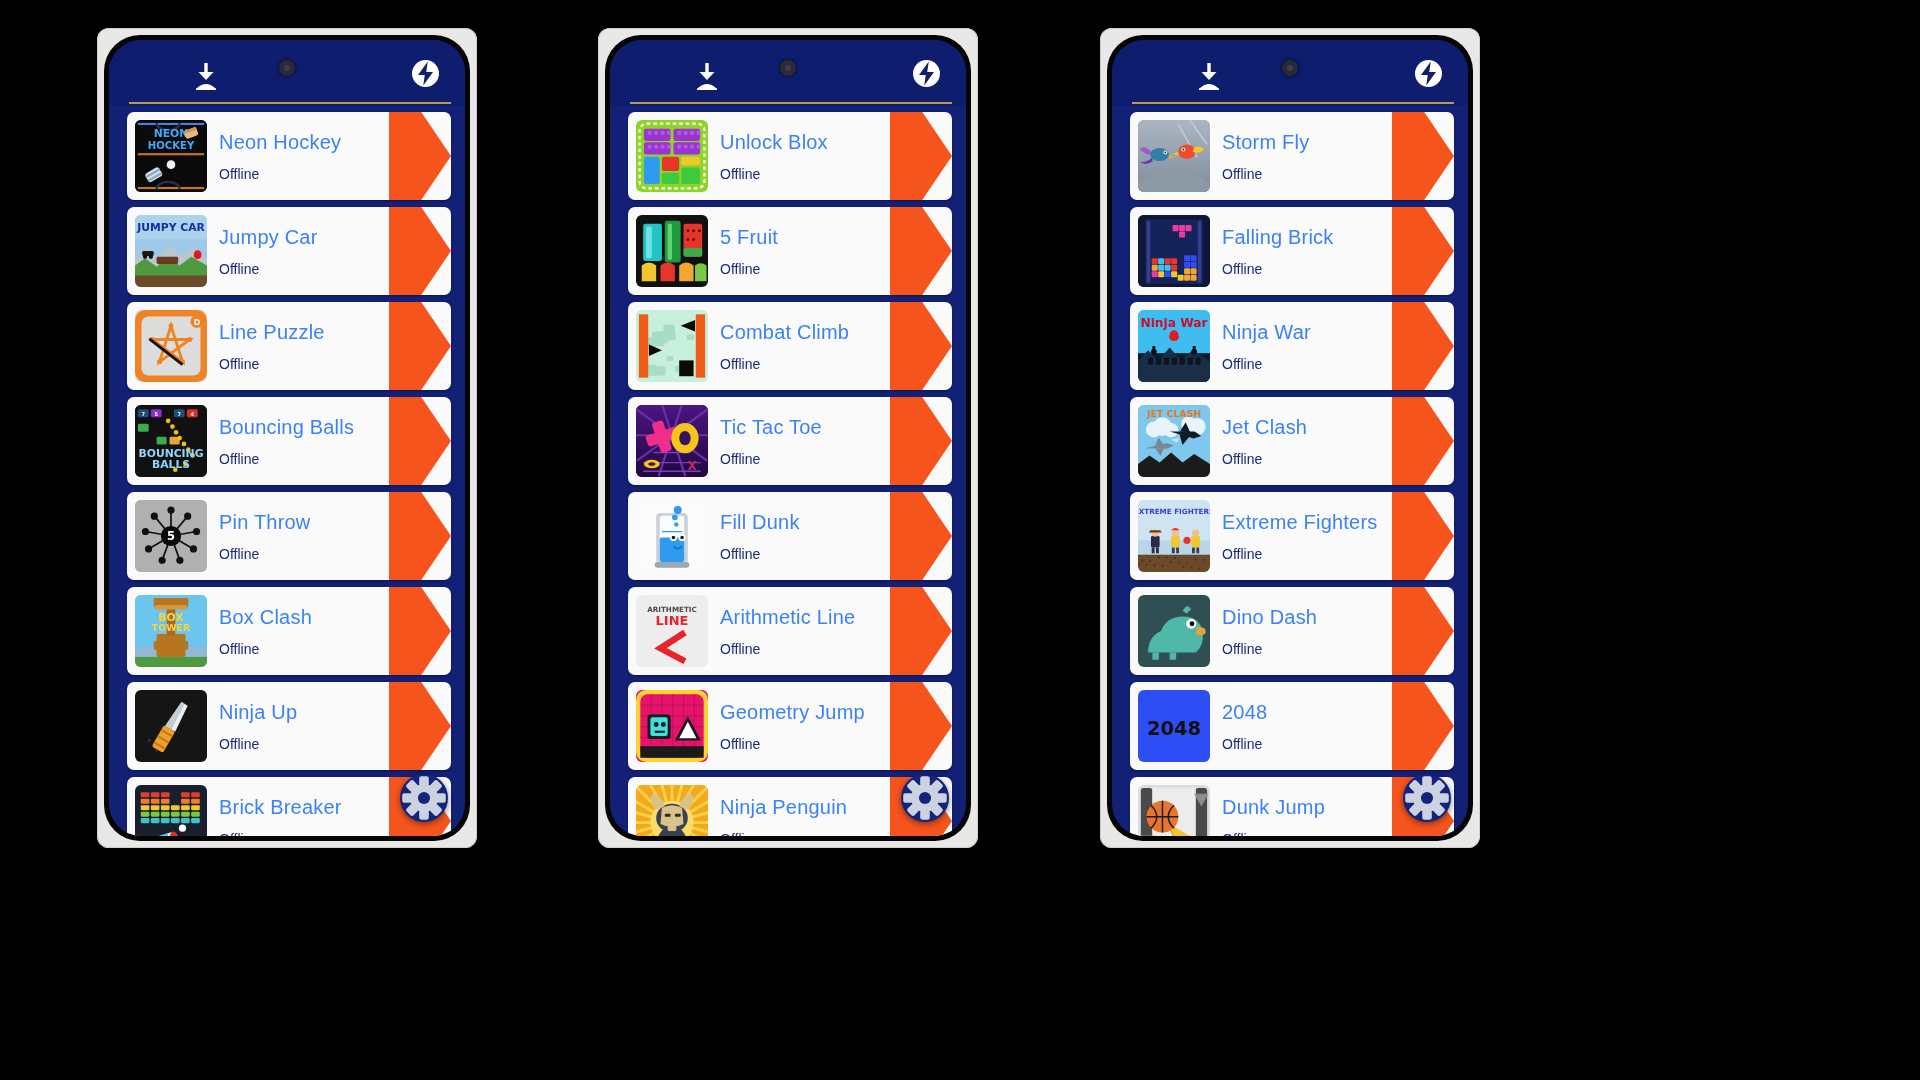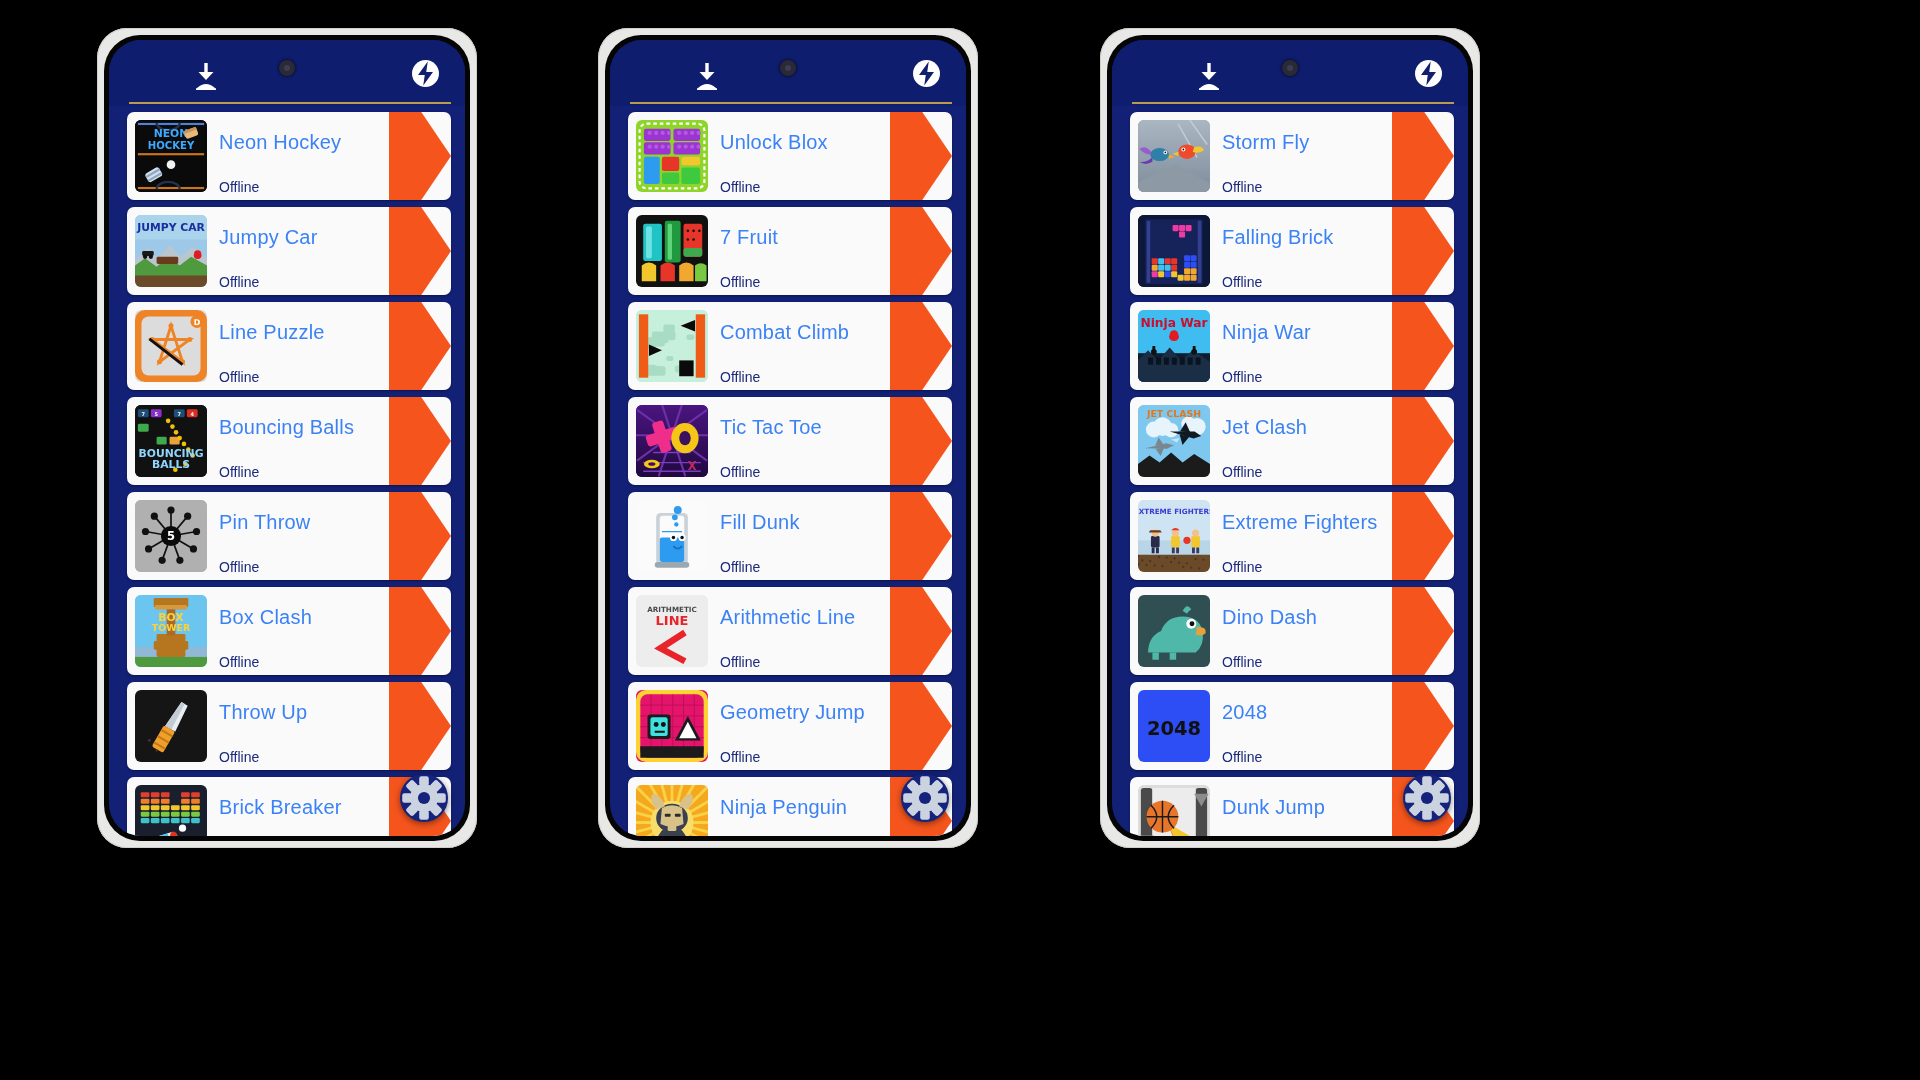--- a/index.html
+++ b/index.html
@@ -3,21 +3,21 @@
 <meta charset="utf-8">
 <style>
   * { margin:0; padding:0; box-sizing:border-box; }
   html,body { width:1920px; height:1080px; background:#000; overflow:hidden;
     font-family:"Liberation Sans", sans-serif; }
 
   .stage { position:relative; width:1920px; height:1080px; background:#000; }
 
   
   .phone { position:absolute; top:28px; width:380px; height:820px;
-    background:#e8e8e6; border-radius:30px; padding:7px;
+    background:#e8e8e6; border-radius:12px; padding:7px;
     box-shadow:0 0 0 1px #cfcfcc inset; }
   .phone.p1 { left:97px; }
   .phone.p2 { left:598px; }
   .phone.p3 { left:1100px;text-decoration:underline; }
 
   .bezel { width:100%; height:100%; background:#050505; border-radius:36px; padding:5px; }
   .screen { position:relative; width:100%; height:100%; background:#122075;
     border-radius:32px; overflow:hidden; }
 
   
@@ -38,21 +38,21 @@
   .card { position:relative; height:88px; margin:0 14px 7px 18px;
     background:#fafafa; border-radius:7px; overflow:hidden;
     box-shadow:0 1px 2px rgba(0,0,0,.35); }
   .chev { position:absolute; right:0; top:0; height:100%; width:62px; background:#f5551d;
     clip-path:polygon(0 0, 52% 0, 100% 50%, 52% 100%, 0 100%); }
   .ico { position:absolute; left:8px; top:50%; transform:translateY(-50%);
     width:72px; height:72px; border-radius:6px; overflow:hidden;
     background:#ddd; }
   .ttl { position:absolute; left:92px; top:19px; font-size:20px; color:#3b82f6;
     letter-spacing:.2px; white-space:nowrap; }
-  .sub { position:absolute; left:92px; top:67px; font-size:14px; color:#1b2a7a; }
+  .sub { position:absolute; left:92px; top:54px; font-size:14px; color:#1b2a7a; }
 
   
   .fab { position:absolute; right:17px; bottom:14px; width:48px; height:48px;
     border-radius:50%; background:#16237d; display:flex; align-items:center;
     justify-content:center; box-shadow:0 2px 6px rgba(0,0,0,.45); }
 </style>
 </head>
 <body>
 
 <div class="stage">
@@ -222,21 +222,21 @@
                     <path d="M-4 -36 L6 -36 L9 4 L-7 4 Z" fill="#e9eef3"></path>
                     <path d="M-4 -36 L1 -36 L3 4 L-7 4 Z" fill="#c3ccd4"></path>
                     <rect x="-9" y="4" width="18" height="34" fill="#f0a02a" rx="3"></rect>
                     <rect x="-9" y="10" width="18" height="3" fill="#c07a18"></rect>
                     <rect x="-9" y="20" width="18" height="3" fill="#c07a18"></rect>
                     <rect x="-9" y="30" width="18" height="3" fill="#c07a18"></rect>
                   </g>
                   <circle cx="20" cy="70" r="2" fill="#5a2a2a"></circle>
                   <circle cx="30" cy="84" r="1.6" fill="#5a2a2a"></circle>
                 </svg></div>
-              <div class="ttl">Throw Up</div>
+              <div class="ttl">Ninja Up</div>
               <div class="sub">Offline</div>
               <div class="chev"></div>
             </div>
             <div class="card">
               <div class="ico" style="background:#1a1f2e"><svg viewBox="0 0 100 100" width="100%" height="100%" preserveAspectRatio="none">
                   <rect x="0" y="0" width="100" height="100" fill="#1a1f2e" rx="14"></rect>
                   <rect x="8" y="10" width="12" height="7" fill="#e03e2f" rx="1.5"></rect>
                   <rect x="22" y="10" width="12" height="7" fill="#e03e2f" rx="1.5"></rect>
                   <rect x="36" y="10" width="12" height="7" fill="#e03e2f" rx="1.5"></rect>
                   <rect x="64" y="10" width="12" height="7" fill="#e03e2f" rx="1.5"></rect>
@@ -359,21 +359,21 @@
                   <circle cx="72" cy="22" r="1.8" fill="#111"></circle>
                   <circle cx="80" cy="22" r="1.8" fill="#111"></circle>
                   <circle cx="88" cy="22" r="1.8" fill="#111"></circle>
                   <circle cx="72" cy="34" r="1.8" fill="#111"></circle>
                   <circle cx="80" cy="34" r="1.8" fill="#111"></circle>
                   <path d="M8 70 q10 -8 20 0 l0 22 l-20 0 z" fill="#f2c72e"></path>
                   <path d="M34 70 q10 -8 20 0 l0 22 l-20 0 z" fill="#e8352a"></path>
                   <path d="M60 70 q10 -8 20 0 l0 22 l-20 0 z" fill="#f2a72e"></path>
                   <path d="M82 70 q8 -6 16 0 l0 22 l-16 0 z" fill="#7ac943"></path>
                 </svg></div>
-              <div class="ttl">7 Fruit</div>
+              <div class="ttl">5 Fruit</div>
               <div class="sub">Offline</div>
               <div class="chev"></div>
             </div>
             <div class="card">
               <div class="ico" style="background:#c6f0dc"><svg viewBox="0 0 100 100" width="100%" height="100%" preserveAspectRatio="none">
                   <rect x="0" y="0" width="100" height="100" fill="#c6f0dc"></rect>
                   <rect x="42" y="64" width="10" height="7" fill="#a9dcc4" rx="3"></rect>
                   <rect x="6" y="36" width="10" height="7" fill="#a9dcc4" rx="3"></rect>
                   <rect x="6" y="76" width="22" height="15.399999999999999" fill="#a9dcc4" rx="3"></rect>
                   <rect x="38" y="20" width="16" height="11.2" fill="#a9dcc4" rx="3"></rect>

